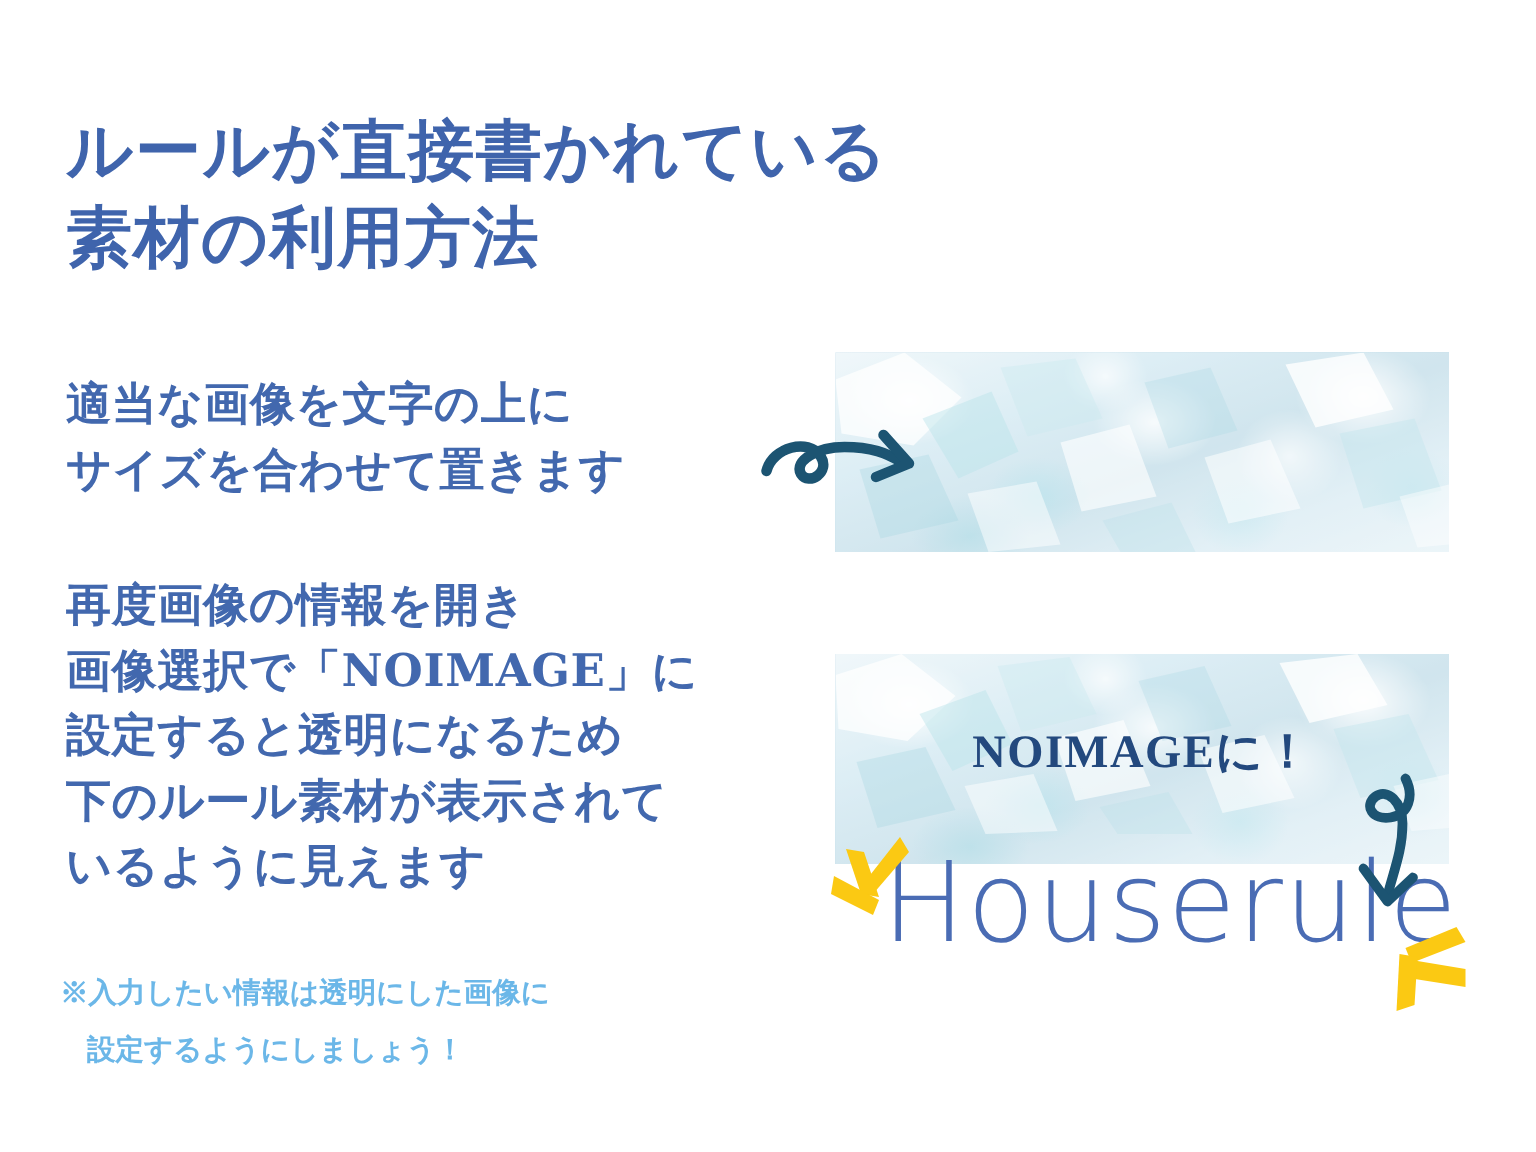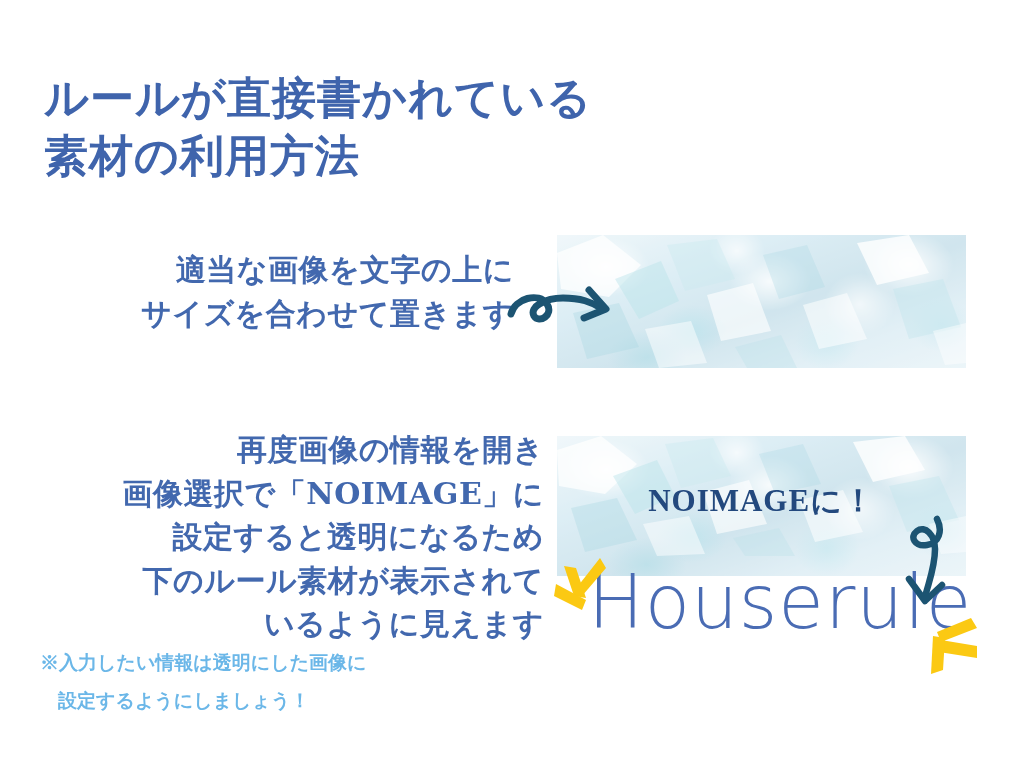--- a/index.html
+++ b/index.html
@@ -10,42 +10,41 @@
     font-family:"Liberation Serif","DejaVu Serif",serif;
     overflow:hidden;
     position:relative;
   }
   .slide{position:relative;width:1024px;height:768px;overflow:hidden;background:#fff;}
 
   
   .title{
     position:absolute;left:44px;top:72px;width:700px;
     color:#3f64ac;
-    font-family:Liberation Mono, monospace;
+    font-family:Liberation Sans, sans-serif;
     font-weight:700;
     font-size:44px;
     line-height:1.32;
     letter-spacing:1px;
     white-space:pre-line;
   }
 
   
   .body-block{
     position:absolute;left:44px;
     color:#4268ae;
     font-family:"DejaVu Serif","Liberation Serif",serif;
     font-weight:700;
     font-size:30px;
     line-height:1.45;
     letter-spacing:0.5px;
     white-space:pre-line;
-    text-align:right;
   }
   #para1{top:248px;width:470px;}
-  #para2{top:382px;width:500px;margin-top:46px;}
+  #para2{top:382px;width:500px;}
 
   .note{
     position:absolute;left:40px;top:620px;width:430px;
     color:#6bb7e8;
     font-family:Liberation Serif, serif;
     font-weight:700;
     font-size:19px;
     line-height:1.5;
     white-space:pre-line;
   }

